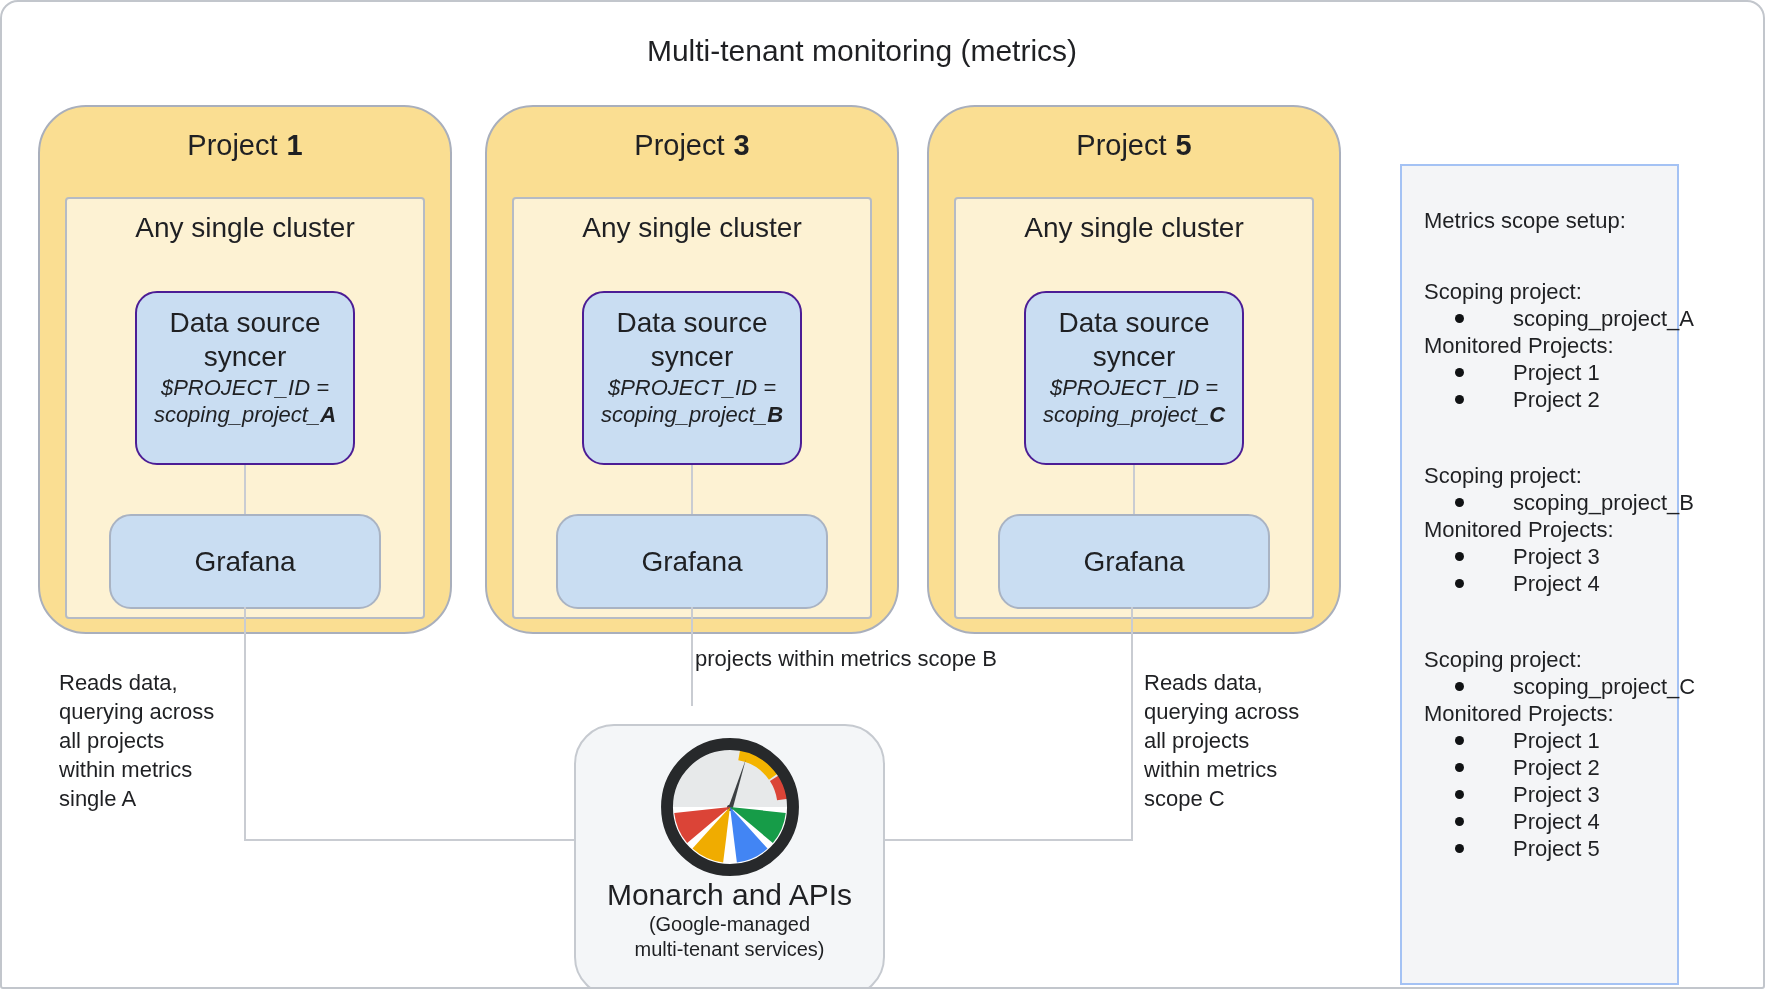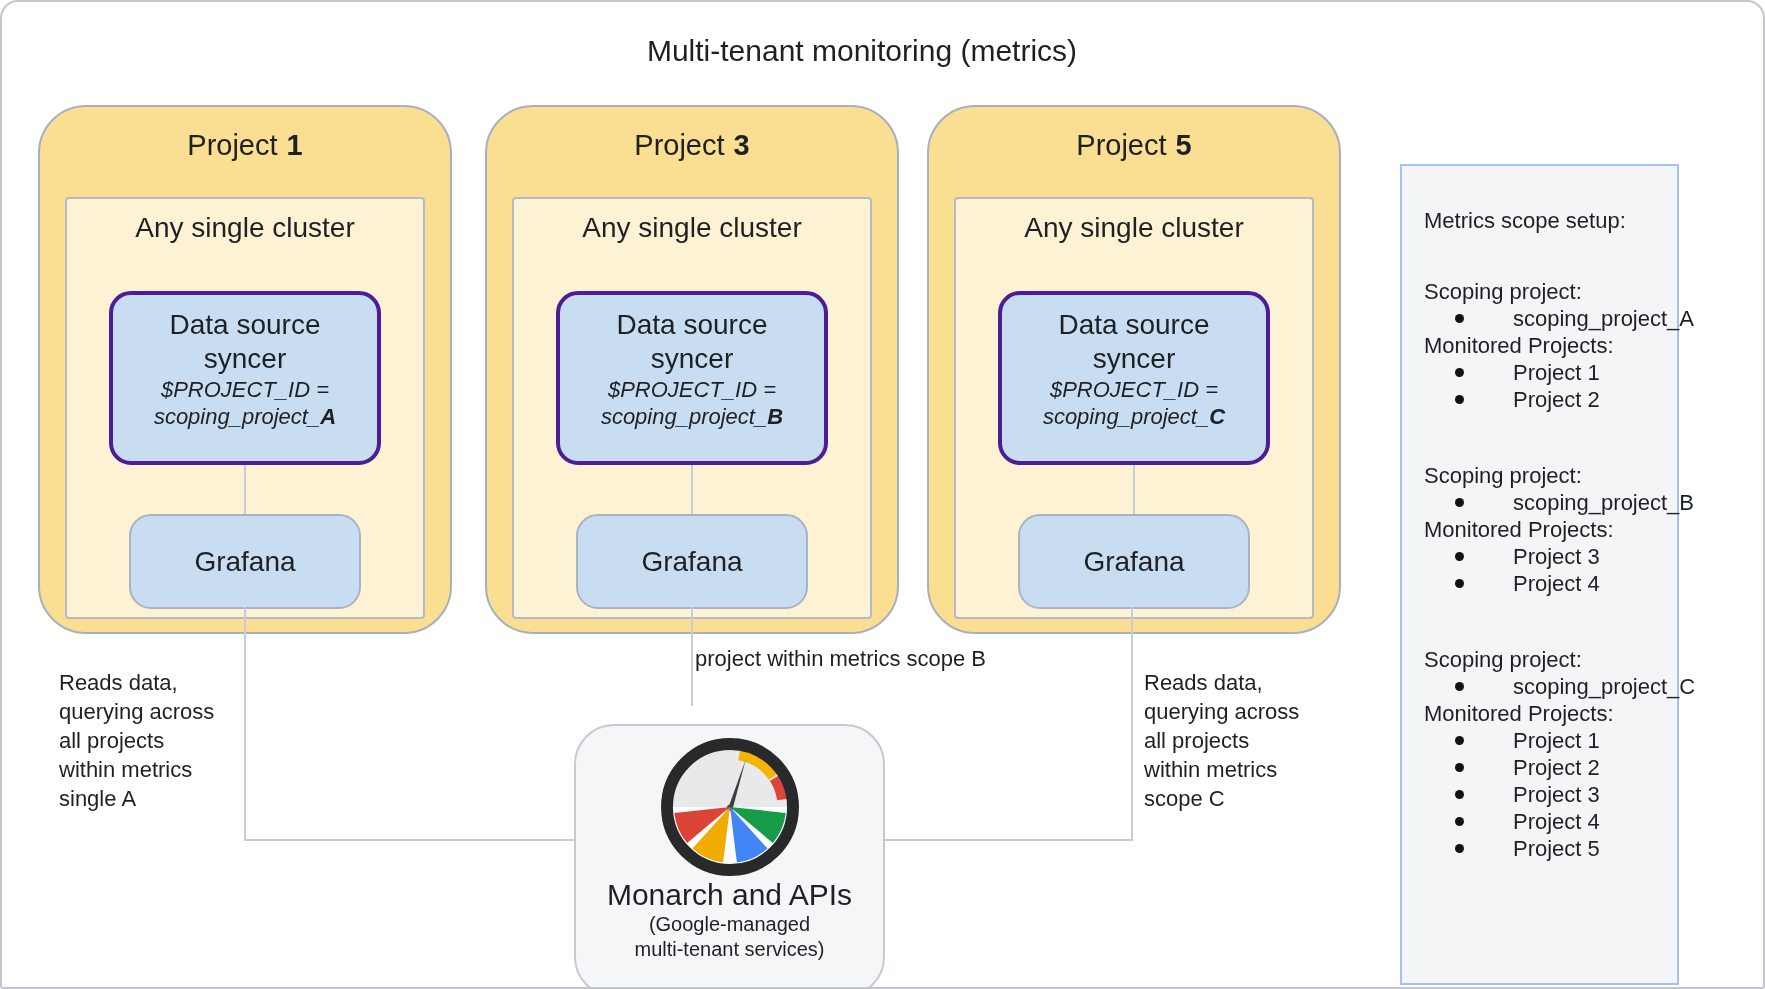--- a/index.html
+++ b/index.html
@@ -12,27 +12,27 @@
 
   
   .project-card{position:absolute;top:103px;width:414px;height:529px;
                 background:#fade92;border:2px solid #a9afbc;border-radius:48px;box-sizing:border-box;z-index:1;}
   .card-0{left:36px;} .card-1{left:483px;} .card-2{left:925px;}
   .card-title{margin-top:22px;text-align:center;font-size:29px;}
   .card-title b{margin-left:9px;}
   .cluster-box{position:absolute;left:25px;right:25px;top:90px;bottom:13px;
                background:#fdf2d3;border:2px solid #b5bbc5;border-radius:4px;box-sizing:border-box;}
   .cluster-title{margin-top:13px;text-align:center;font-size:28px;}
-  .syncer-box{position:absolute;left:50%;transform:translateX(-50%);top:92px;width:272px;height:174px;
-              background:#c9ddf2;border:4px solid #4c1d95;border-radius:22px;box-sizing:border-box;text-align:center;}
+  .syncer-box{position:absolute;left:50%;transform:translateX(-50%);top:92px;width:220px;height:174px;
+              background:#c9ddf2;border:2px solid #4c1d95;border-radius:22px;box-sizing:border-box;text-align:center;}
   .syncer-line{font-size:28px;line-height:34px;}
   .syncer-line:first-child{margin-top:13px;}
   .syncer-var{font-size:22px;line-height:27px;font-style:italic;}
   .inner-connector{position:absolute;left:50%;margin-left:-1px;top:266px;width:2px;height:51px;background:#c9ccd2;}
-  .grafana-box{position:absolute;left:50%;transform:translateX(-50%);top:315px;width:232px;height:95px;
+  .grafana-box{position:absolute;left:50%;transform:translateX(-50%);top:315px;width:272px;height:95px;
                background:#c9ddf2;border:2px solid #a9b3c3;border-radius:22px;box-sizing:border-box;
                text-align:center;font-size:28px;line-height:91px;}
 
   
   .connector{position:absolute;background:#c9ccd2;z-index:2;}
   .v-line-1{left:242px;top:605px;width:2px;height:234px;}
   .v-line-3{left:689px;top:605px;width:2px;height:99px;}
   .v-line-5{left:1129px;top:605px;width:2px;height:234px;}
   .h-line-left{left:242px;top:837px;width:335px;height:2px;}
   .h-line-right{left:881px;top:837px;width:250px;height:2px;}
@@ -125,21 +125,21 @@
   <div class="connector h-line-right"></div>
 
   <div class="edge-label edge-left">
     <div>Reads data,</div>
     <div>querying across</div>
     <div>all projects</div>
     <div>within metrics</div>
     <div>single A</div>
   </div>
   <div class="edge-label edge-middle">
-    <div>project within metrics scope B</div>
+    <div>projects within metrics scope B</div>
   </div>
   <div class="edge-label edge-right">
     <div>Reads data,</div>
     <div>querying across</div>
     <div>all projects</div>
     <div>within metrics</div>
     <div>scope C</div>
   </div>
 
   <div class="monarch-box">

